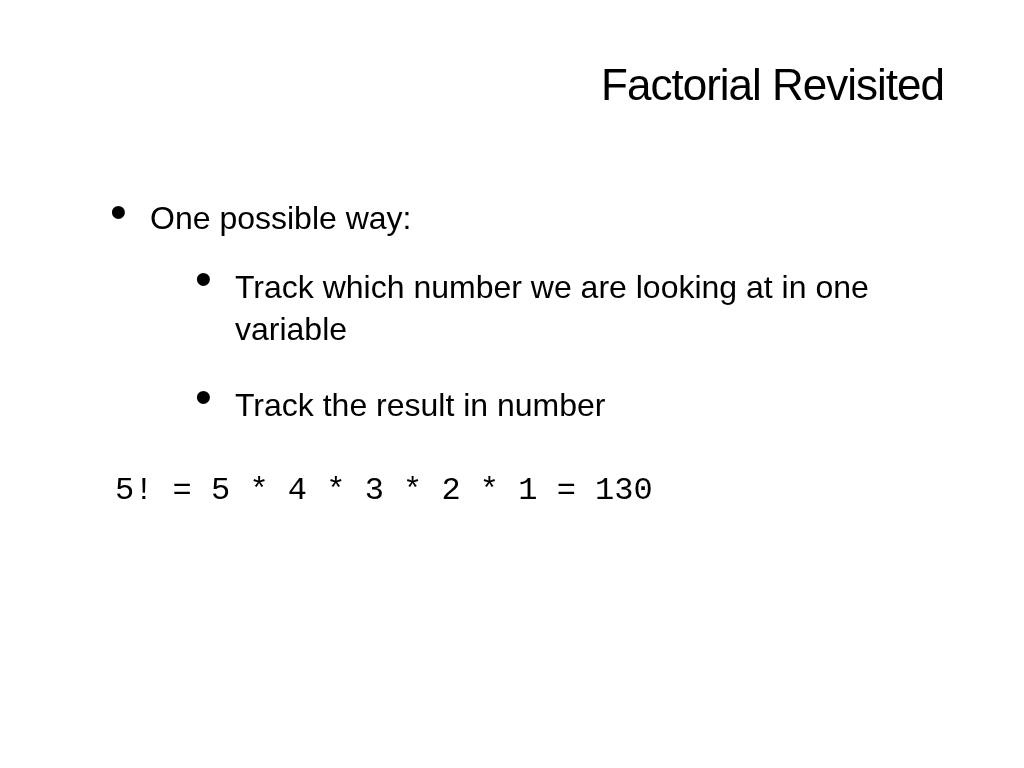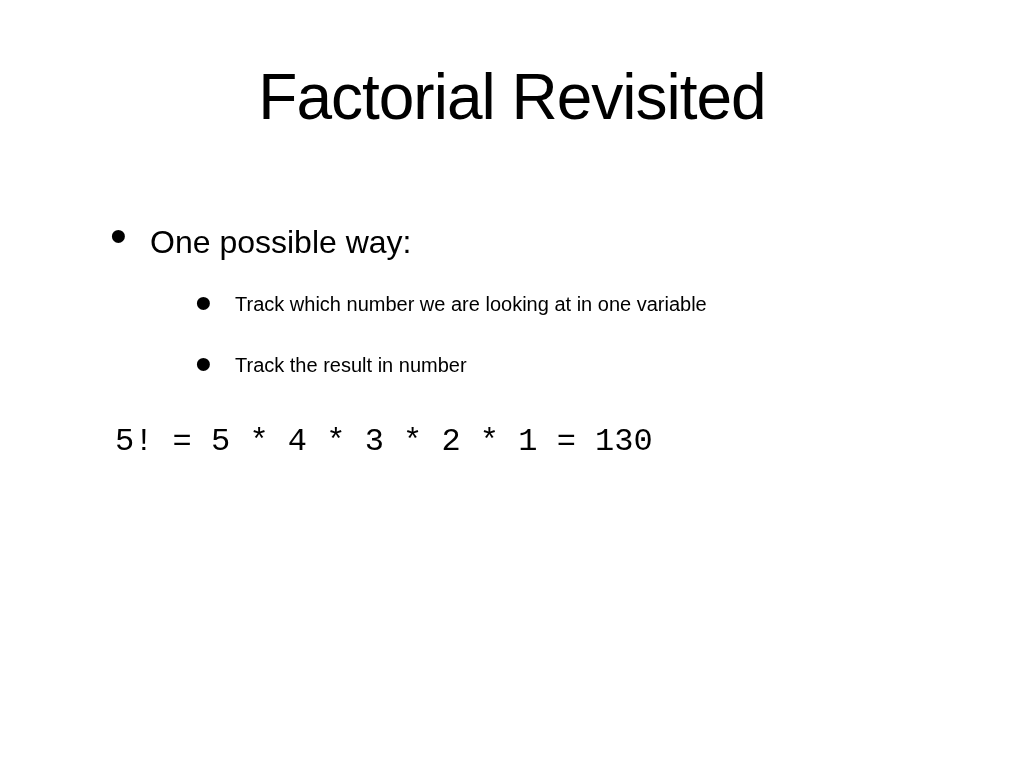--- a/index.html
+++ b/index.html
@@ -10,23 +10,23 @@
     body {
       width: 1024px;
       height: 768px;
       background: white;
       font-family: Arial, Helvetica, sans-serif;
       color: black;
       padding: 40px 80px 40px 80px;
       position: relative;
     }
     .title {
-      font-size: 64px;
+      font-size: 44px;
       font-weight: normal;
-      text-align: center;
+      text-align: right;
       margin-bottom: 90px;
       margin-top: 20px;
       letter-spacing: -1px;
     }
     .list-l1 {
       list-style: none;
       padding-left: 30px;
     }
     .list-l1 > li {
       position: relative;
@@ -42,21 +42,21 @@
       font-size: 48px;
       line-height: 1;
     }
     .list-l2 {
       list-style: none;
       padding-left: 45px;
       margin-top: 30px;
     }
     .list-l2 > li {
       position: relative;
-      font-size: 20px;
+      font-size: 32px;
       margin-bottom: 35px;
       padding-left: 40px;
       line-height: 1.3;
     }
     .list-l2 > li::before {
       content: "•";
       position: absolute;
       left: 0;
       top: -12px;
       font-size: 48px;

